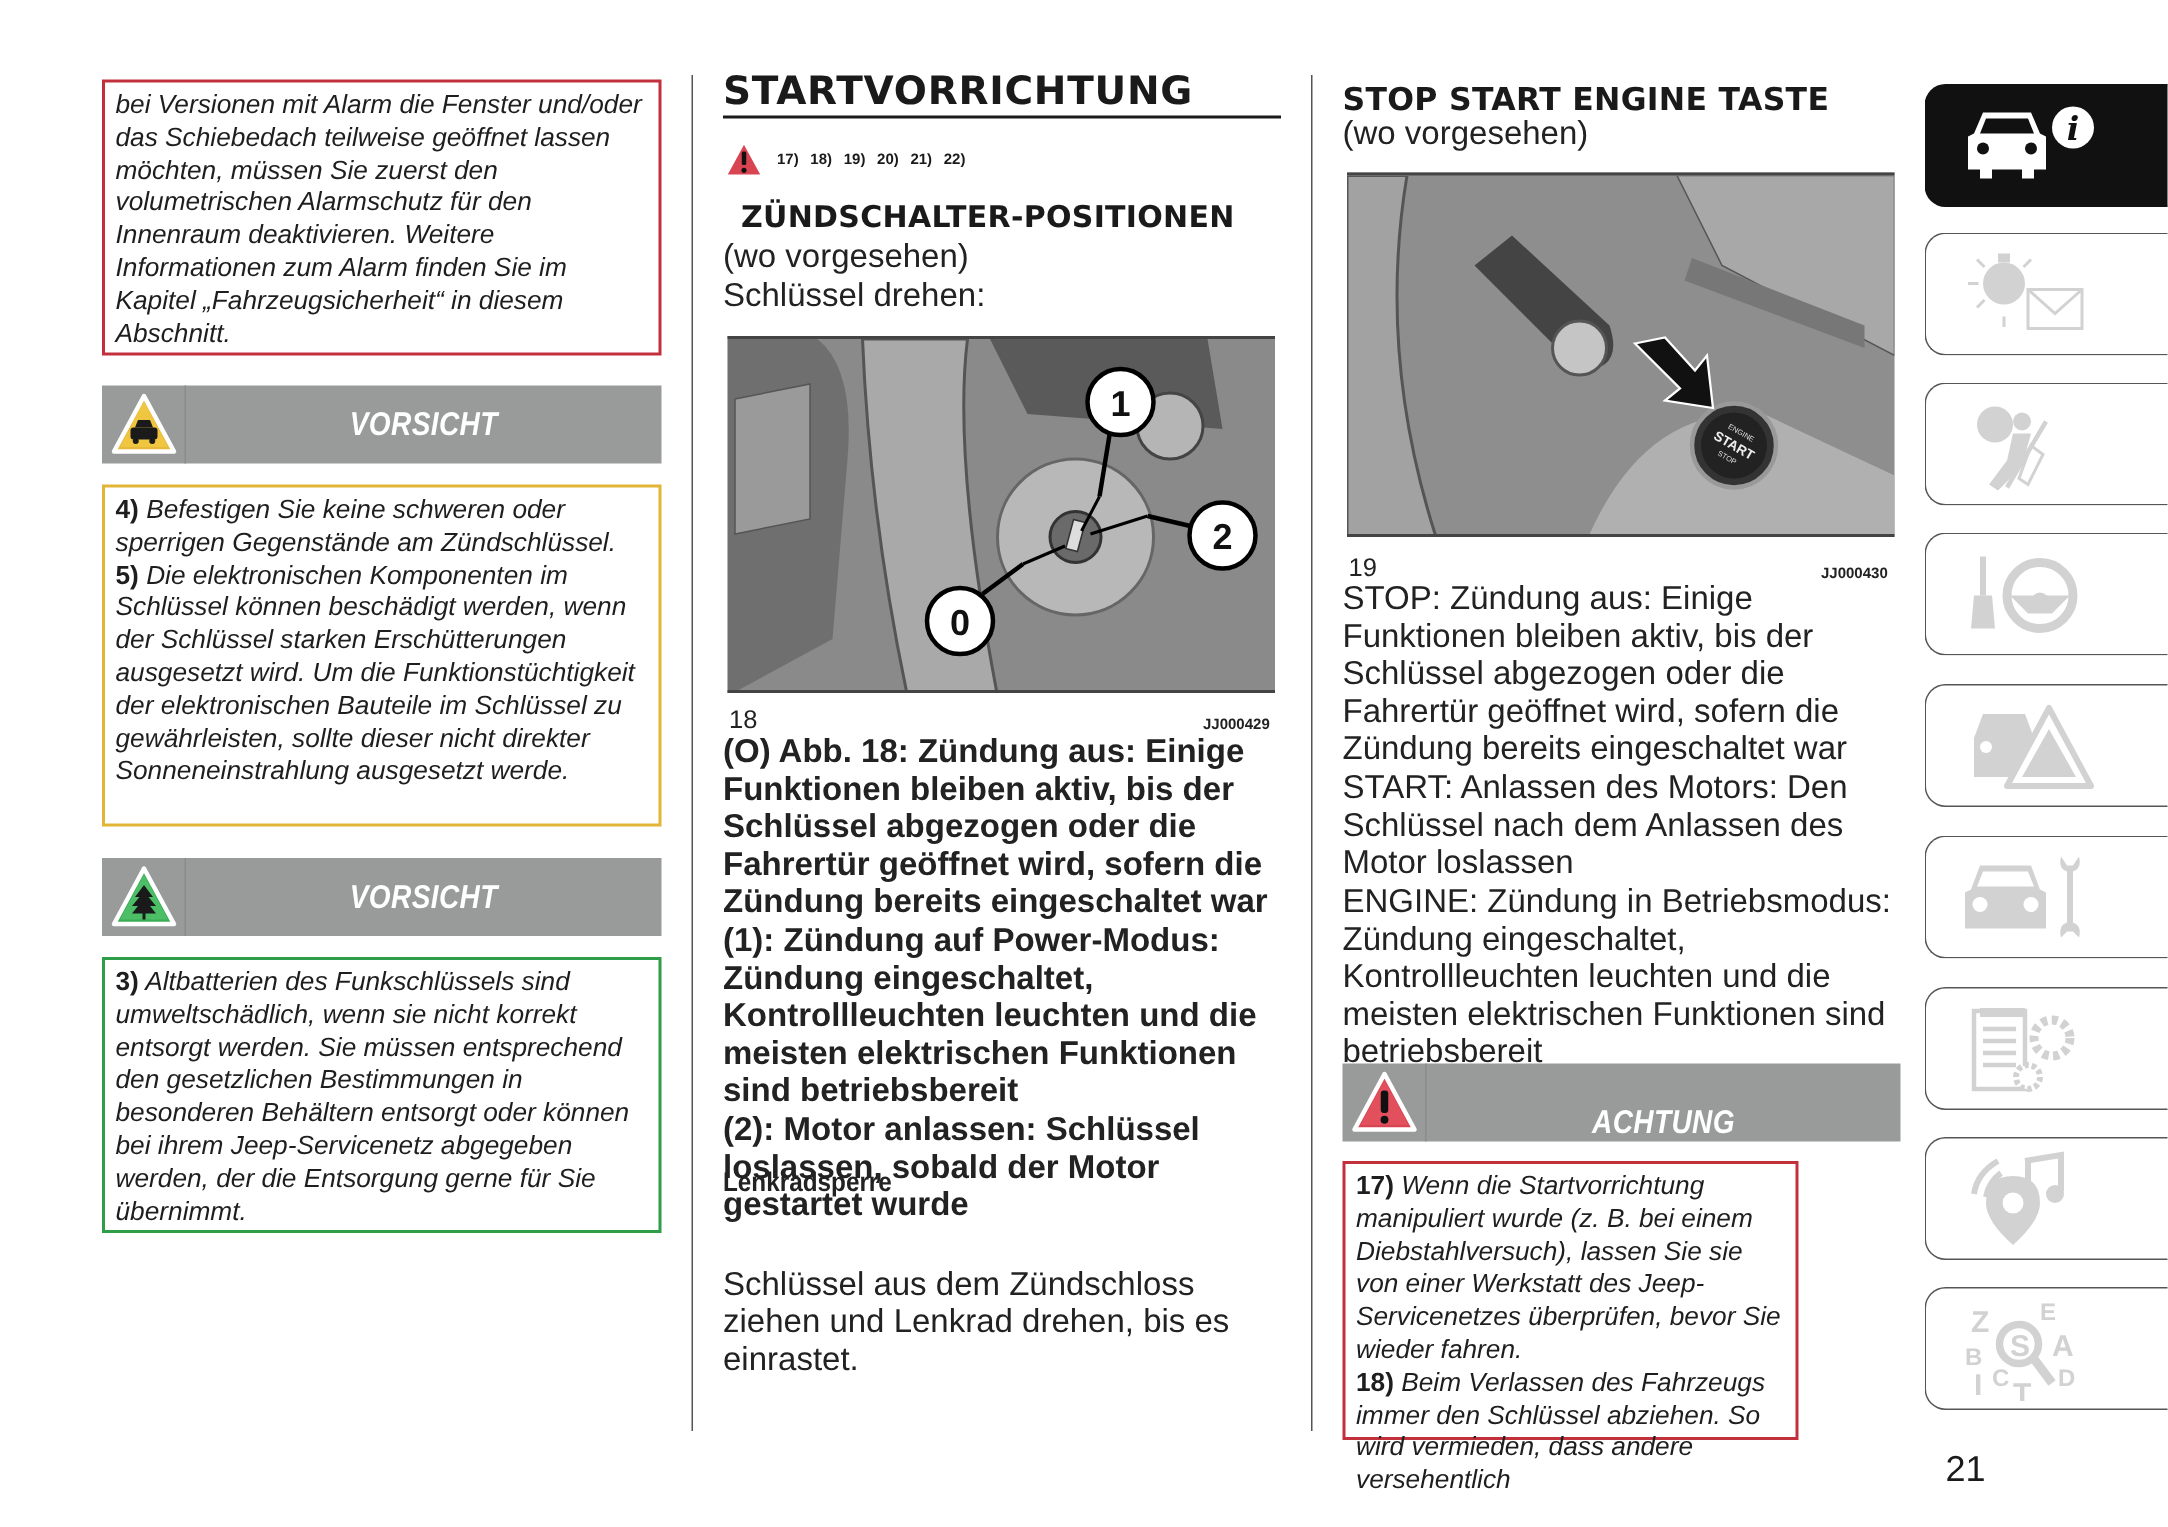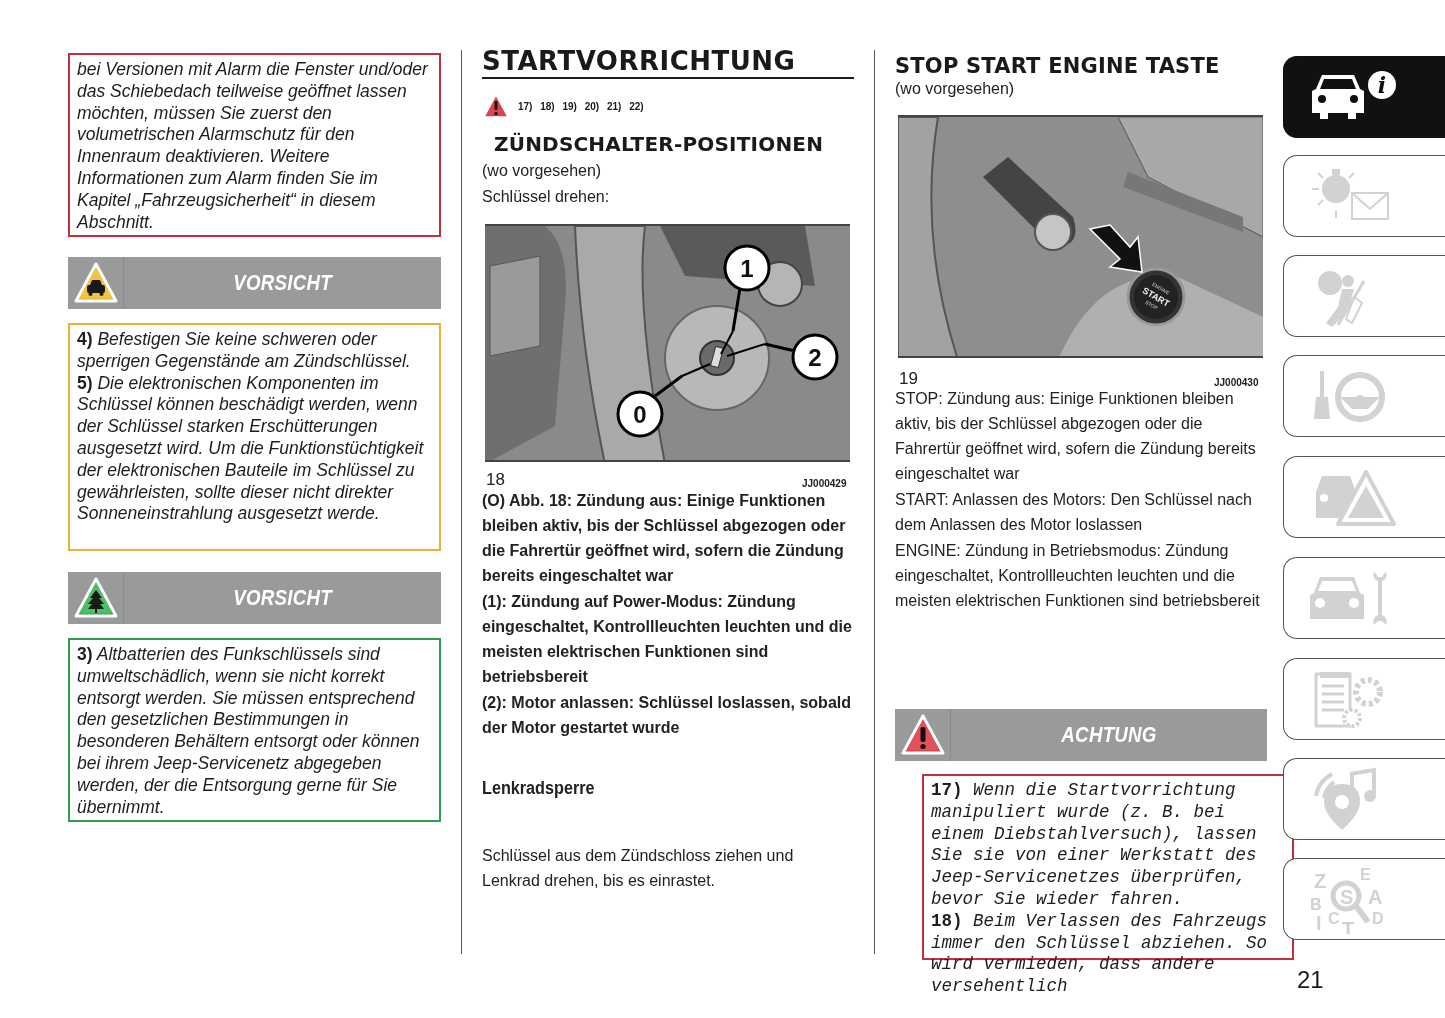--- a/index.html
+++ b/index.html
@@ -21,21 +21,21 @@
   .warnbar {
     position: absolute; height: 52px; background: #999b9a; display: flex; align-items: center;
   }
   .warnbar .icon-cell { width: 56px; height: 100%; display: flex; align-items: center; justify-content: center; border-right: 1px solid #8a8c8b; }
   .warnbar .title { flex: 1; text-align: center; color: #ffffff; font-weight: bold; font-style: italic; font-size: 22px; letter-spacing: 0.3px; transform: scaleX(0.85); }
 
   h1.section { position: absolute; font-family: "DejaVu Sans", sans-serif; font-weight: bold; font-size: 26px; letter-spacing: 0.5px; color: #1a1a1a; }
   .h1rule { position: absolute; height: 2px; background: #1a1a1a; }
   h2.sub { position: absolute; font-family: "DejaVu Sans", sans-serif; font-weight: bold; font-size: 20px; letter-spacing: 0.2px; color: #1a1a1a; }
 
-  .body-text { position: absolute; font-size: 16px; line-height: 25px; color: #222; }
+  .body-text { position: absolute; font-size: 22px; line-height: 25px; color: #222; }
   .body-text p { margin: 0; }
   .ref-row { position: absolute; display: flex; align-items: center; gap: 8px; font-size: 10px; font-weight: bold; }
   .ref-row span.refs { word-spacing: 5px; }
 
   .figure { position: absolute; background: #8d8d8d; overflow: hidden; border-top: 2px solid #444; border-bottom: 2px solid #444; }
   .fig-caption-num { position: absolute; font-size: 17px; color: #222; }
   .fig-caption-code { position: absolute; font-size: 10px; font-weight: bold; color: #222; }
 
   .sidebar-tab {
     position: absolute; left: 1283px; width: 170px; height: 82px; border: 1.5px solid #555;
@@ -182,33 +182,33 @@
 </div>
 <div class="fig-caption-num" style="left:899px; top:369px;">19</div>
 <div class="fig-caption-code" style="left:1214px; top:377px;">JJ000430</div>
 
 <div class="body-text" style="left:895px; top:386px; width:375px;">
   <p>STOP: Zündung aus: Einige Funktionen bleiben aktiv, bis der Schlüssel abgezogen oder die Fahrertür geöffnet wird, sofern die Zündung bereits eingeschaltet war</p>
   <p style="margin-top:1px;">START: Anlassen des Motors: Den Schlüssel nach dem Anlassen des Motor loslassen</p>
   <p style="margin-top:1px;">ENGINE: Zündung in Betriebsmodus: Zündung eingeschaltet, Kontrollleuchten leuchten und die meisten elektrischen Funktionen sind betriebsbereit</p>
 </div>
 
-<div class="warnbar" style="left:895px; top:709px; width:372px;">
+<div class="warnbar" style="left:895px; top:709px; width:372px;align-items:flex-end;">
   <div class="icon-cell">
     <svg width="46" height="44" viewBox="0 0 46 44">
       <path d="M23 3 L43 40 L3 40 Z" fill="#d94452" stroke="#fff" stroke-width="3" stroke-linejoin="round"></path>
       <path d="M23 7 L39 37 L7 37 Z" fill="#e2505e"></path>
       <rect x="20.5" y="14" width="5" height="15" rx="2" fill="#111"></rect>
       <circle cx="23" cy="33.5" r="2.6" fill="#111"></circle>
     </svg>
   </div>
   <div class="title">ACHTUNG</div>
 </div>
 
-<div class="notebox red" style="left:922px; top:774px; width:372px; height:186px;font-family:Liberation Mono, monospace;">
+<div class="notebox red" style="left:895px; top:774px; width:304px; height:186px;">
   <div><b>17)</b> <span>Wenn die Startvorrichtung manipuliert wurde (z. B. bei einem Diebstahlversuch), lassen Sie sie von einer Werkstatt des Jeep-Servicenetzes überprüfen, bevor Sie wieder fahren.</span></div>
   <div><b>18)</b> <span>Beim Verlassen des Fahrzeugs immer den Schlüssel abziehen. So wird vermieden, dass andere versehentlich</span></div>
 </div>
 
 <div class="sidebar-tab active" style="top:56px;">
   <svg width="100" height="60" viewBox="0 0 100 60">
     <path d="M14 22 L20 8 L52 8 L58 22 L62 24 L62 46 L54 46 L54 52 L46 52 L46 46 L26 46 L26 52 L18 52 L18 46 L10 46 L10 24 Z" fill="#fff"></path>
     <path d="M22 12 L50 12 L54 22 L18 22 Z" fill="#111"></path>
     <circle cx="20" cy="32" r="4" fill="#111"></circle>
       <circle cx="52" cy="32" r="4" fill="#111"></circle>

